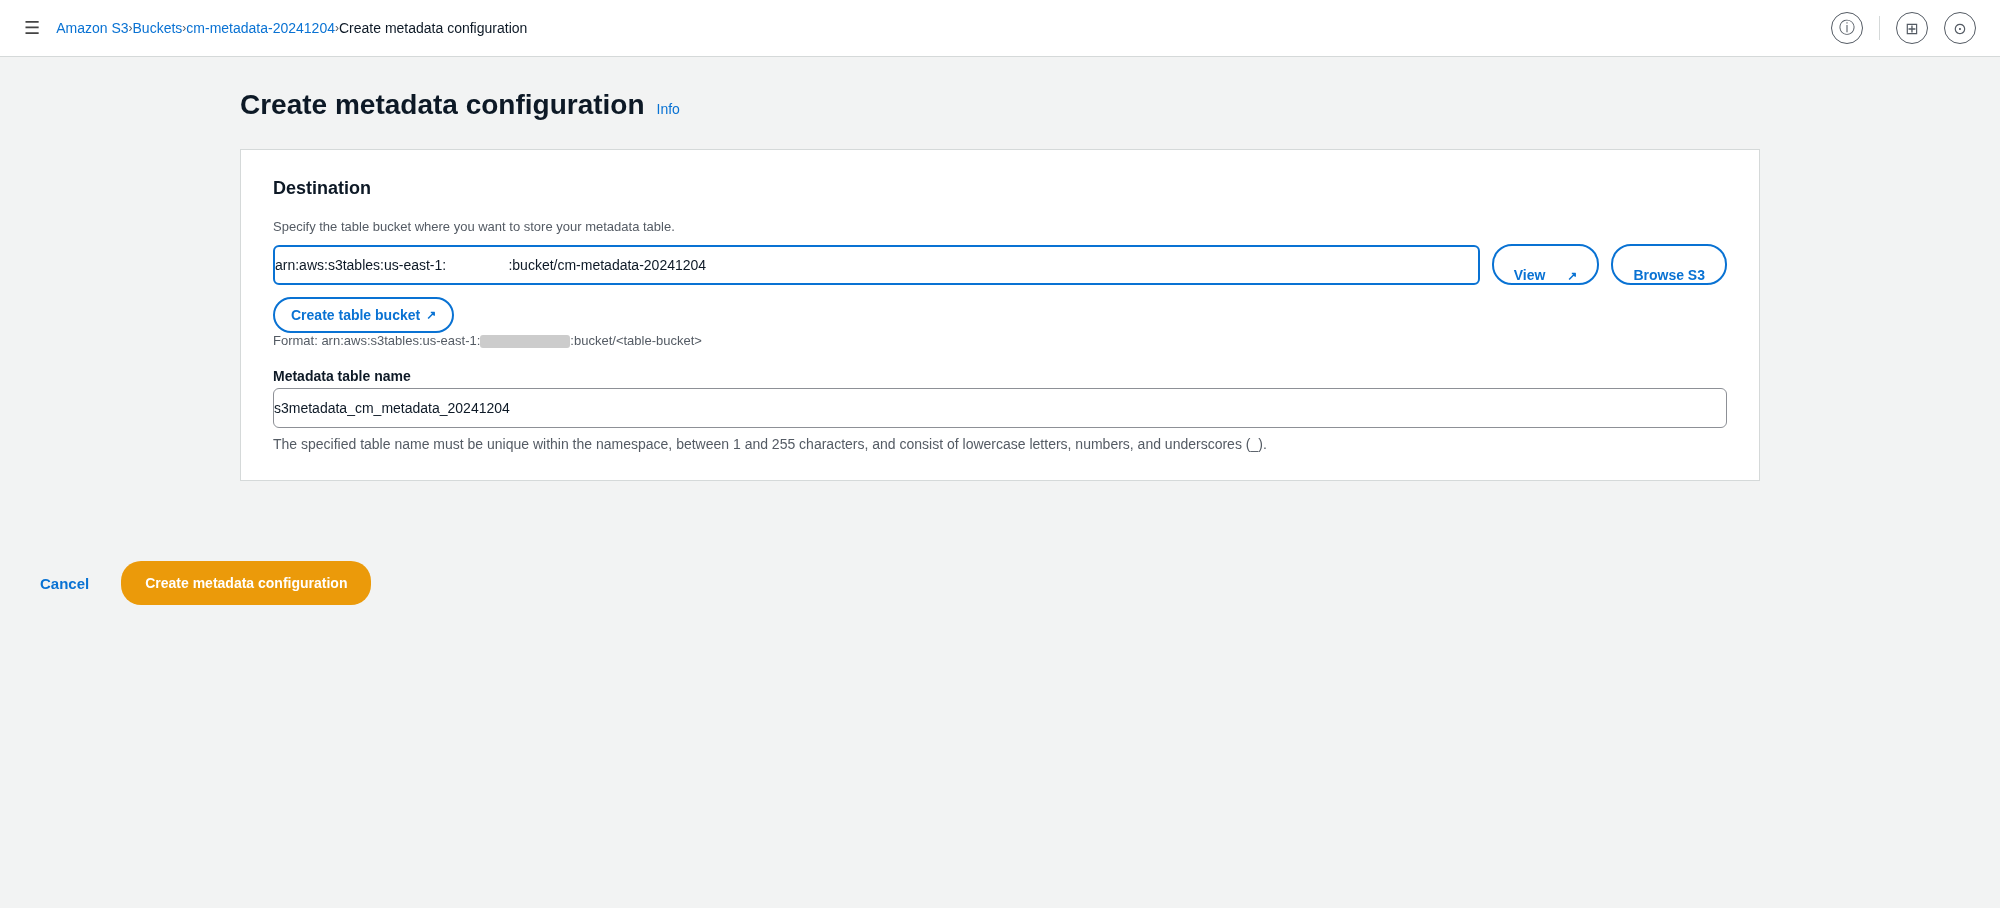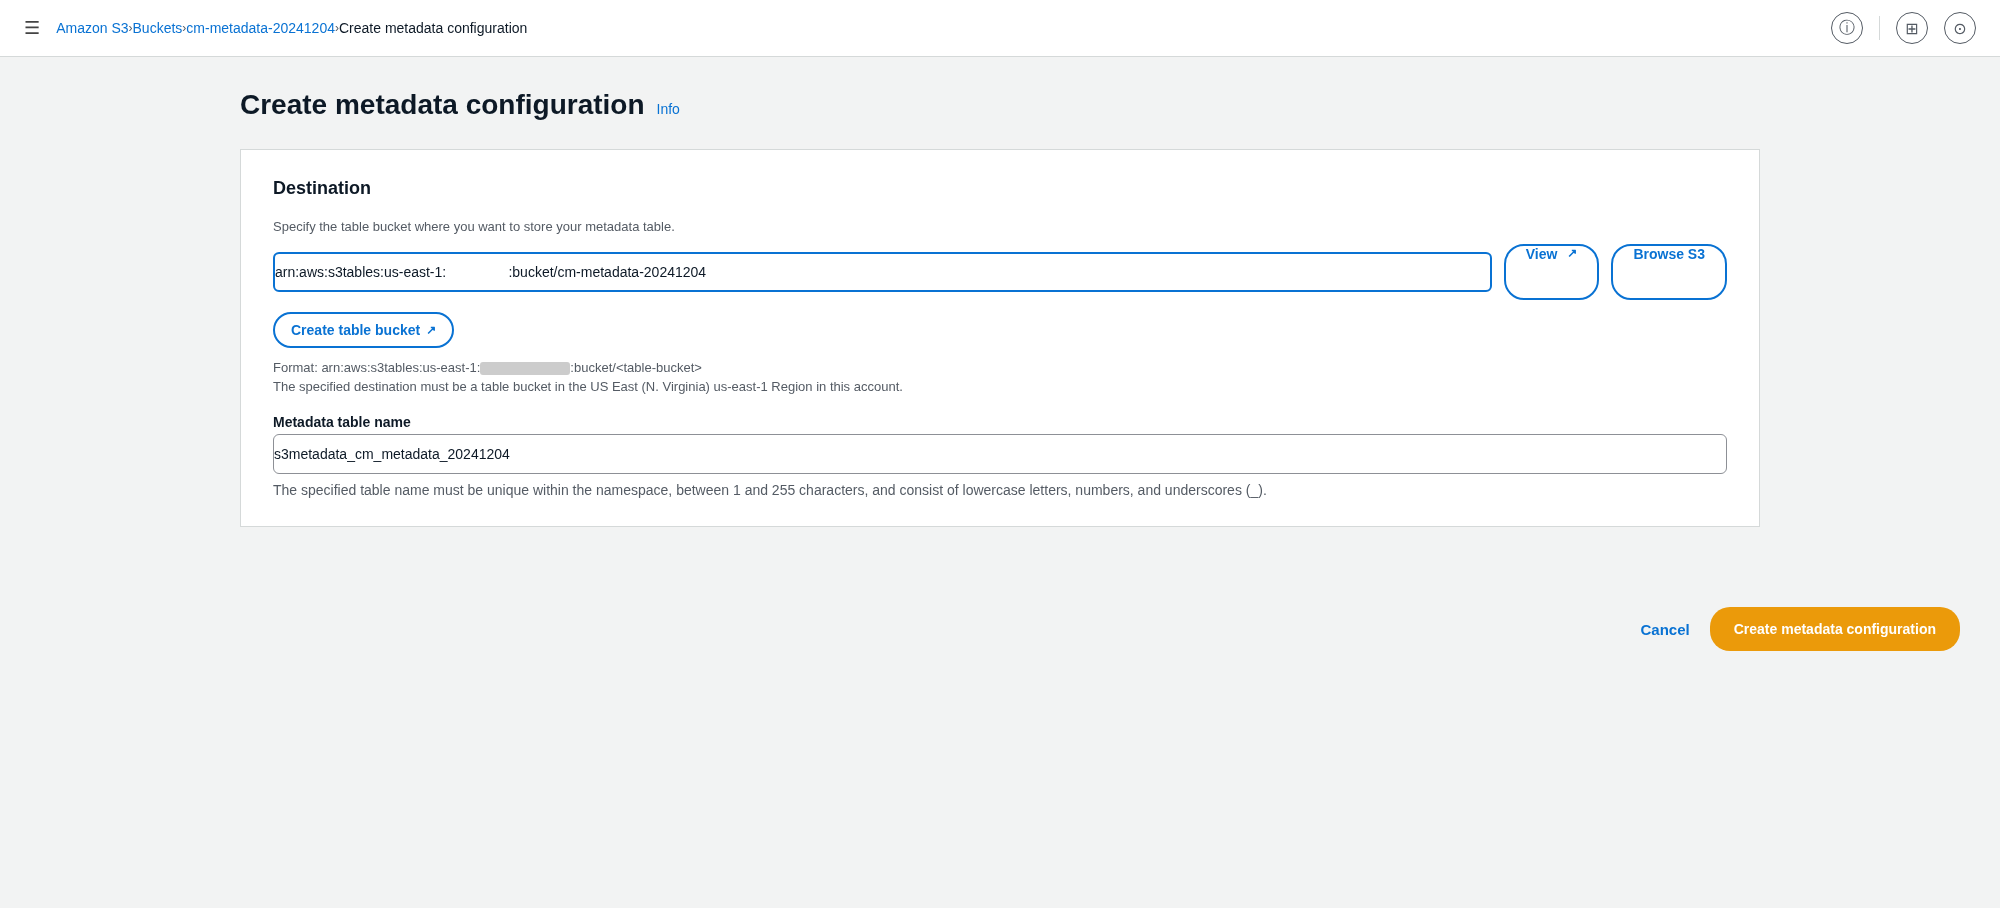--- a/index.html
+++ b/index.html
@@ -127,48 +127,48 @@
       padding: 0 0;
       font-size: 14px;
       color: #0d1926;
       background: #fff;
       outline: none;
     }
     .text-input.normal-border {
       border: 1px solid #8d9096;
     }
     .btn-outline {
-      height: 56px;
+      height: 41px;
       border: 2px solid #0972d3;
       border-radius: 20px;
       background: #fff;
       color: #0972d3;
       font-size: 14px;
       font-weight: 600;
       padding: 0 20px;
       cursor: pointer;
       display: flex;
-      align-items: flex-start;
-      gap: 10px;
+      align-items: flex-end;
+      gap: 22px;
       white-space: nowrap;
     }
     .create-btn {
       height: 36px;
       border: 2px solid #0972d3;
       border-radius: 20px;
       background: #fff;
       color: #0972d3;
       font-size: 14px;
       font-weight: 600;
       padding: 1px 16px;
       cursor: pointer;
       display: inline-flex;
       align-items: center;
       gap: 6px;
-      margin-bottom: 12px;
+      margin-bottom: 0;
     }
     .format-text {
       font-size: 13px;
       color: #545b64;
       margin-bottom: 4px;
     }
     .format-text .redacted {
       display: inline-block;
       background: #ccc;
       border-radius: 3px;
@@ -184,23 +184,23 @@
     .metadata-section {
       margin-top: 20px;
     }
     .helper-text {
       font-size: 14px;
       color: #545b64;
       margin-top: 8px;
     }
     .footer-actions {
       display: flex;
-      justify-content: flex-end;
-      align-items: center;
-      gap: 20px;
+      justify-content: flex-start;
+      align-items: center;
+      gap: 32px;
       padding: 24px 40px;
     }
     .btn-cancel {
       background: transparent;
       border: none;
       color: #0972d3;
       font-size: 15px;
       font-weight: 600;
       cursor: pointer;
       padding: 0;
@@ -271,21 +271,20 @@
           <span>Browse S3</span>
         </button>
       </div>
       <button class="create-btn">
         <span>Create table bucket</span>
         <span class="external-icon">↗</span>
       </button>
       <div class="format-text">
         <span>Format: arn:aws:s3tables:us-east-1:</span><span class="redacted"></span><span>:bucket/&lt;table-bucket&gt;</span>
       </div>
-      <div class="note-text">The specified destination must be a table bucket in the US East (N. Virginia) us-east-1 Region in this account.</div>
     </div>
 
     <div class="metadata-section">
       <div class="field-label">Metadata table name</div>
       <input type="text" class="text-input normal-border" style="width: 100%; display: block;" value="s3metadata_cm_metadata_20241204">
       <div class="helper-text">The specified table name must be unique within the namespace, between 1 and 255 characters, and consist of lowercase letters, numbers, and underscores (_).</div>
     </div>
   </div>
 </div>
 

